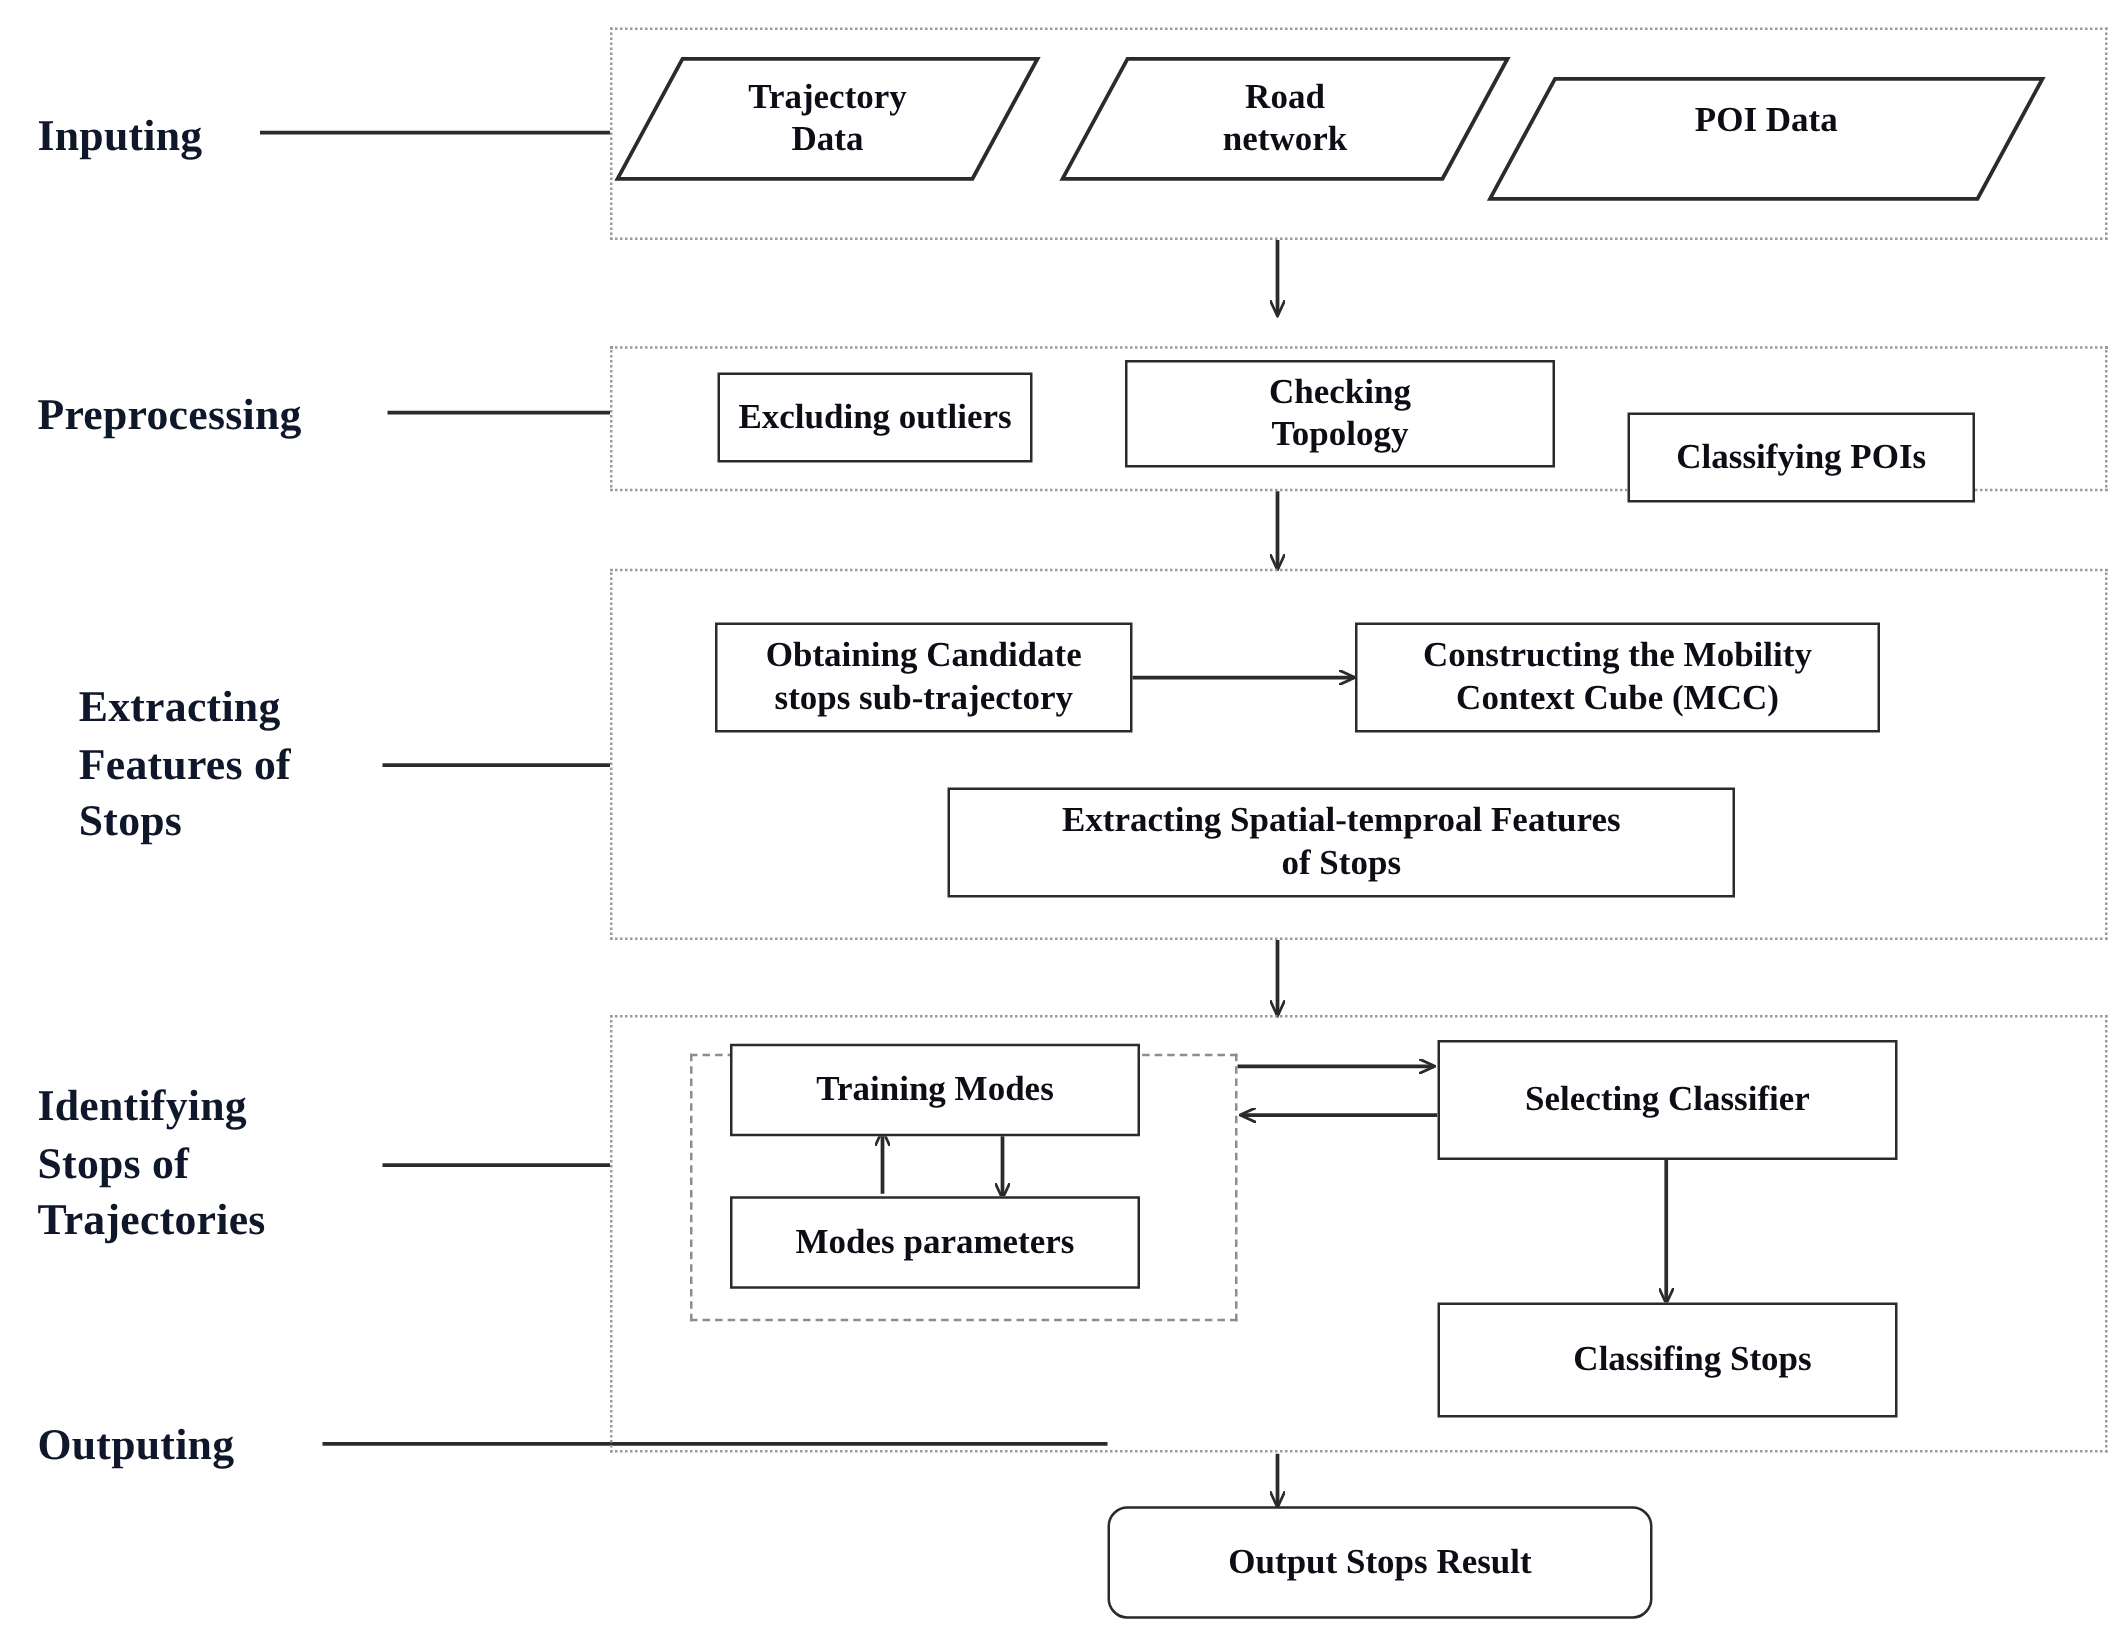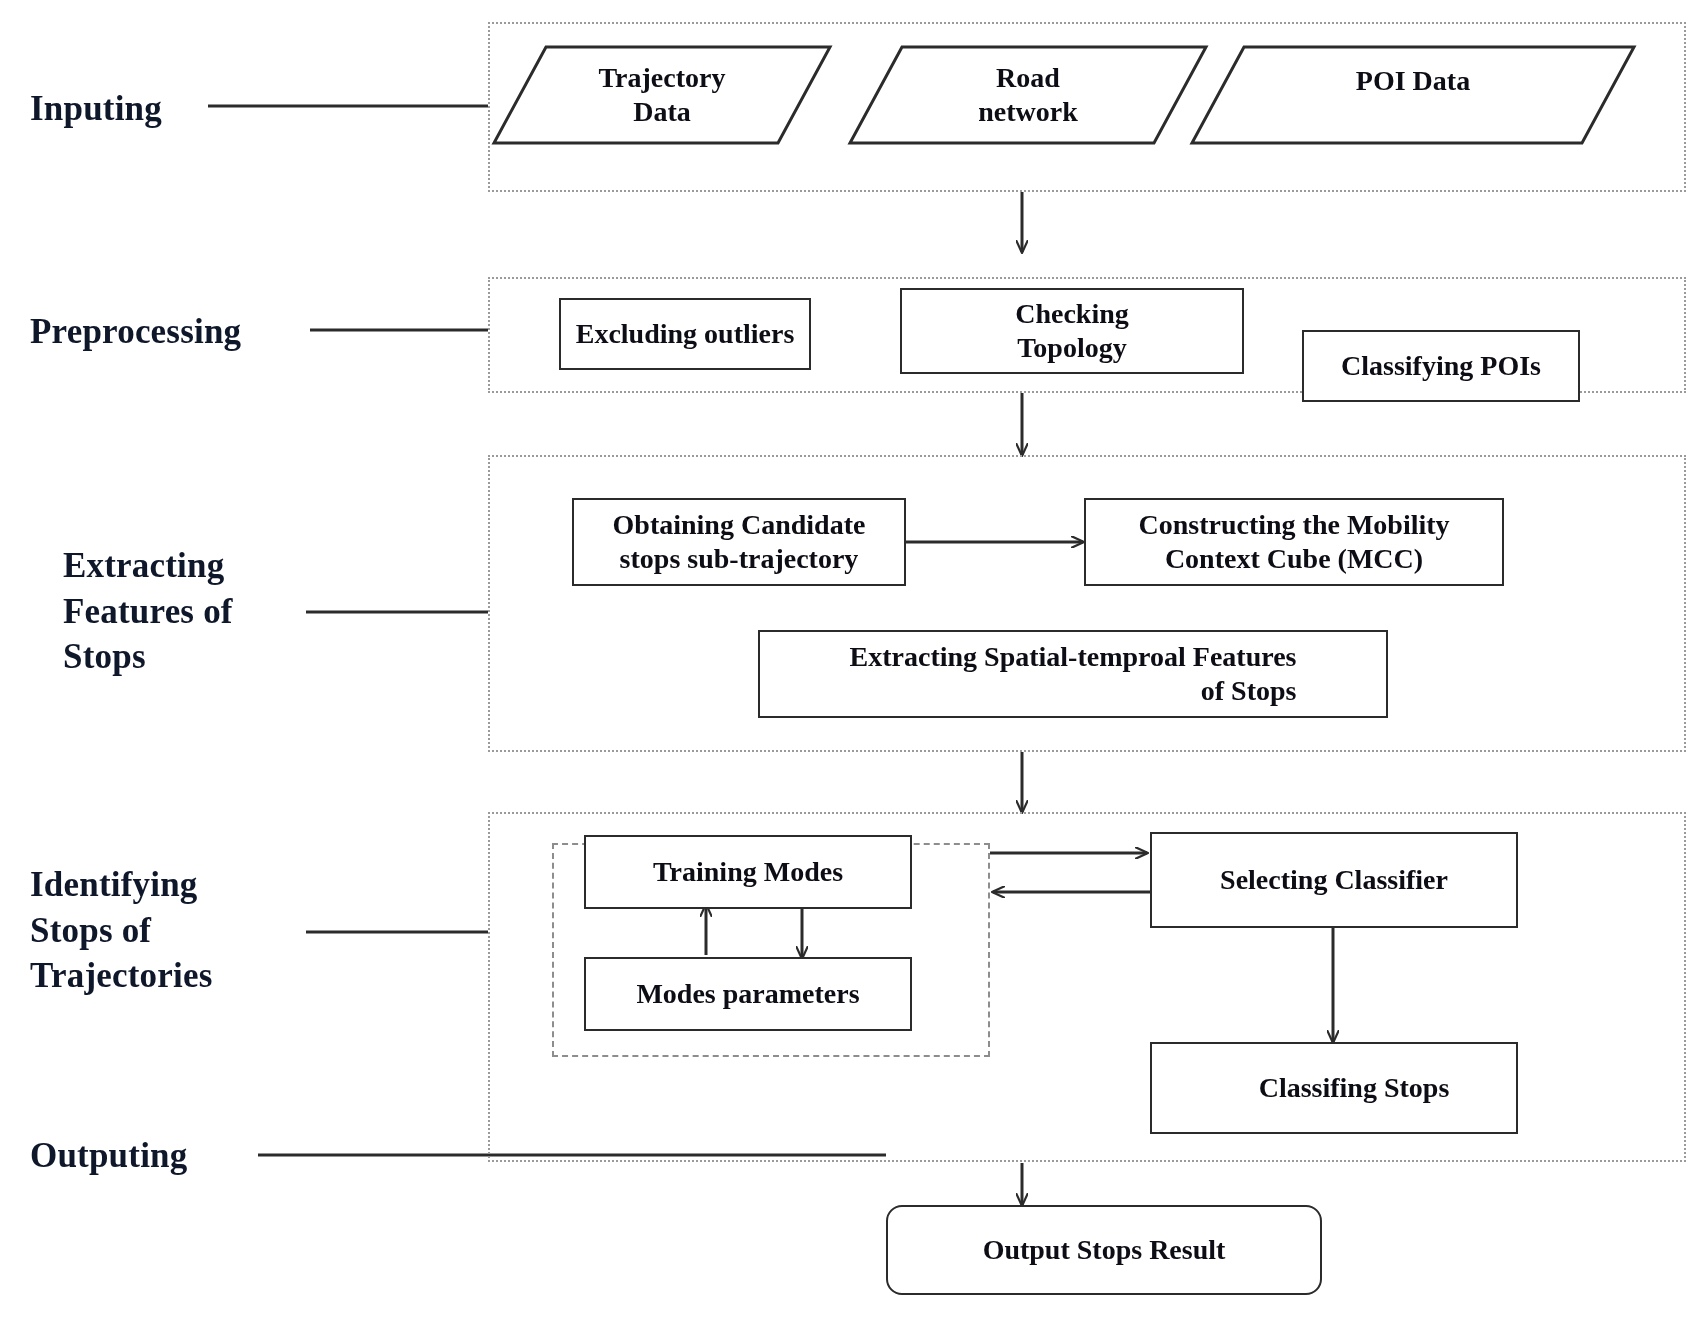--- a/index.html
+++ b/index.html
@@ -125,45 +125,45 @@
 </div>
 
 <div class="para-wrap" style="left:848px; top:45px; width:360px; height:100px;">
   <svg width="360" height="100" viewBox="0 0 360 100" xmlns="http://www.w3.org/2000/svg">
     <polygon points="54,2 358,2 306,98 2,98" fill="#ffffff" stroke="#2b2b2b" stroke-width="3"></polygon>
   </svg>
   <div class="para-label">Road
 network</div>
 </div>
 
-<div class="para-wrap" style="left:1190px; top:45px; width:446px; height:72px;">
+<div class="para-wrap" style="left:1190px; top:61px; width:446px; height:72px;">
   <svg width="446" height="100" viewBox="0 0 446 100" xmlns="http://www.w3.org/2000/svg">
     <polygon points="54,2 444,2 392,98 2,98" fill="#ffffff" stroke="#2b2b2b" stroke-width="3"></polygon>
   </svg>
   <div class="para-label">POI Data</div>
 </div>
 
 <div class="group-box" style="left:488px; top:277px; width:1198px; height:116px;"></div>
 
-<div class="node" style="left:559px; top:298px; width:252px; height:72px;">Excluding outliers</div>
+<div class="node" style="left:574px; top:298px; width:252px; height:72px;">Excluding outliers</div>
 
 <div class="node" style="left:900px; top:288px; width:344px; height:86px;">Checking
 Topology</div>
 
 <div class="node" style="left:1302px; top:298px; width:278px; height:72px;margin-top:32px;">Classifying POIs</div>
 
 <div class="group-box" style="left:488px; top:455px; width:1198px; height:297px;"></div>
 
 <div class="node" style="left:572px; top:498px; width:334px; height:88px;">Obtaining Candidate
 stops sub-trajectory</div>
 
 <div class="node" style="left:1084px; top:498px; width:420px; height:88px;">Constructing the Mobility
 Context Cube (MCC)</div>
 
-<div class="node" style="left:758px; top:630px; width:630px; height:88px;text-align:right;">Extracting Spatial-temproal Features
+<div class="node" style="left:758px; top:630px; width:630px; height:88px;">Extracting Spatial-temproal Features
 of Stops</div>
 
 <div class="group-box" style="left:488px; top:812px; width:1198px; height:350px;"></div>
 
 <div class="dashed-box" style="left:552px; top:843px; width:438px; height:214px;"></div>
 
 <div class="node" style="left:584px; top:835px; width:328px; height:74px;">Training Modes</div>
 
 <div class="node" style="left:584px; top:957px; width:328px; height:74px;">Modes parameters</div>
 

